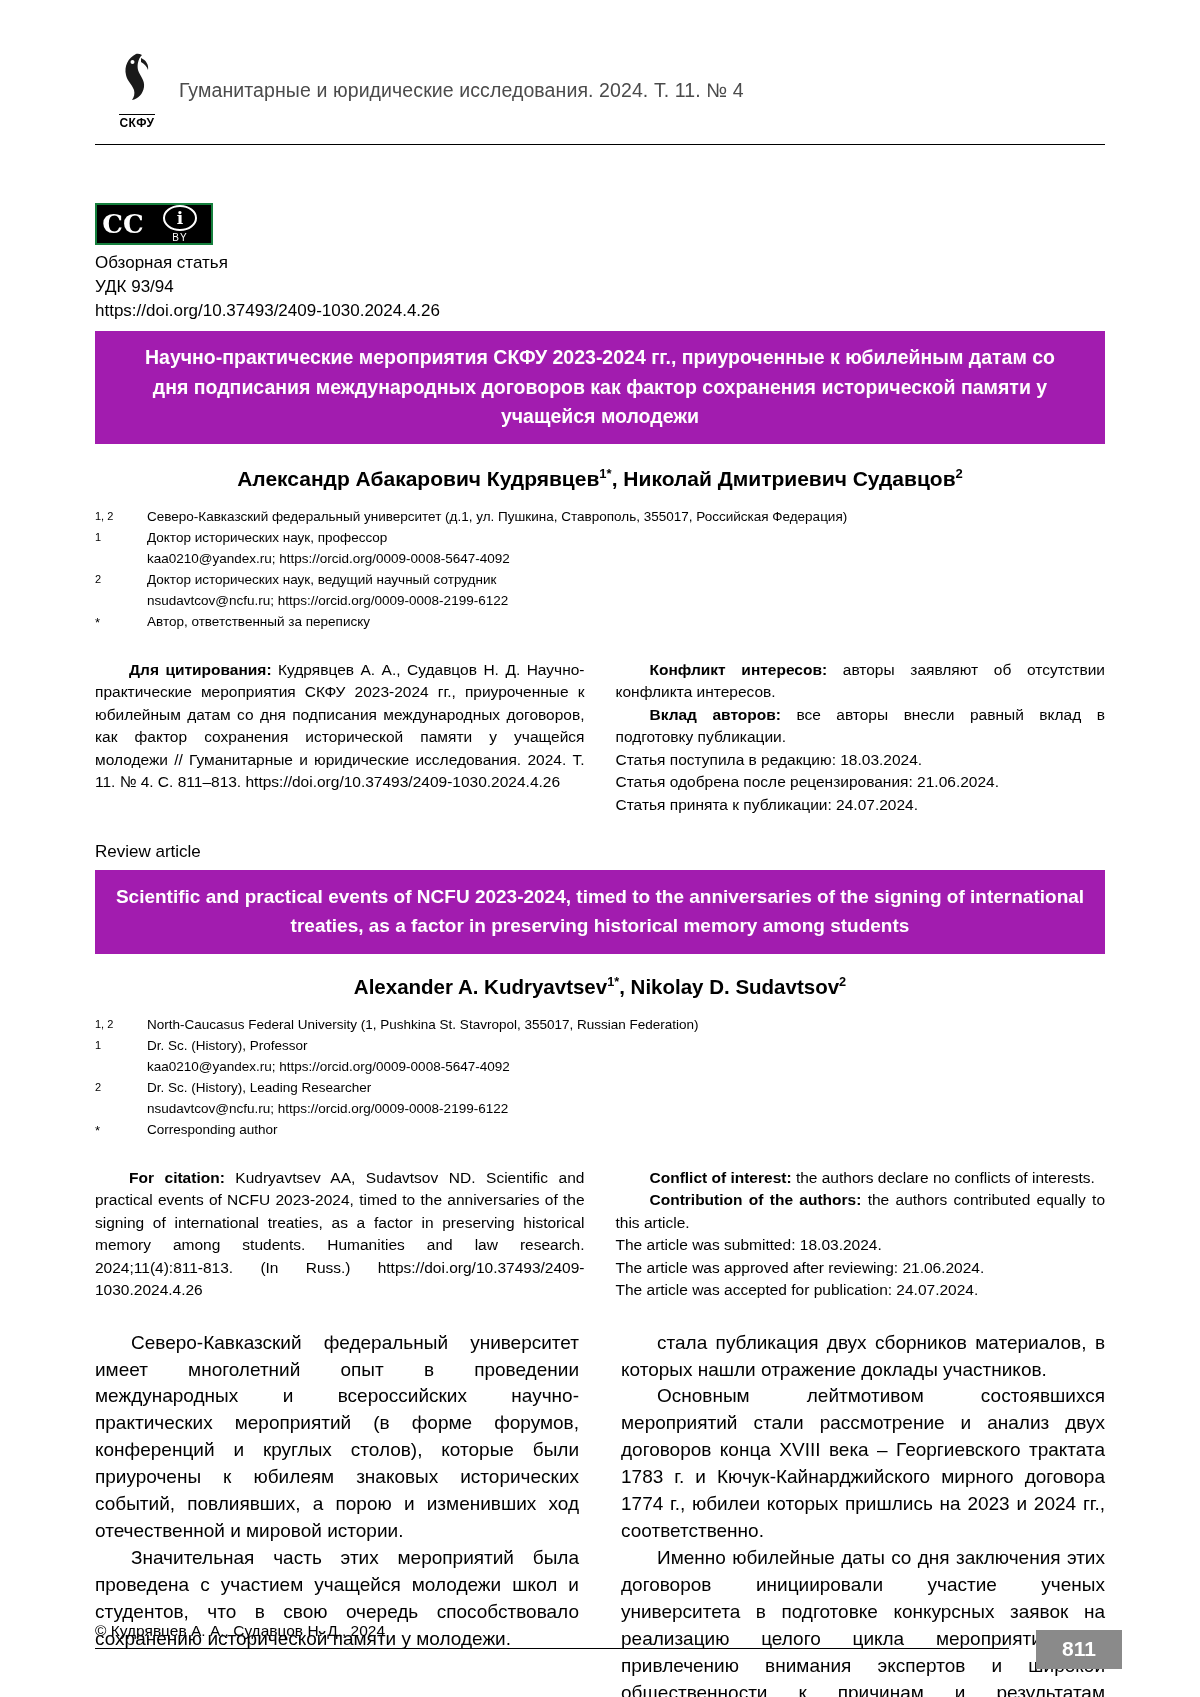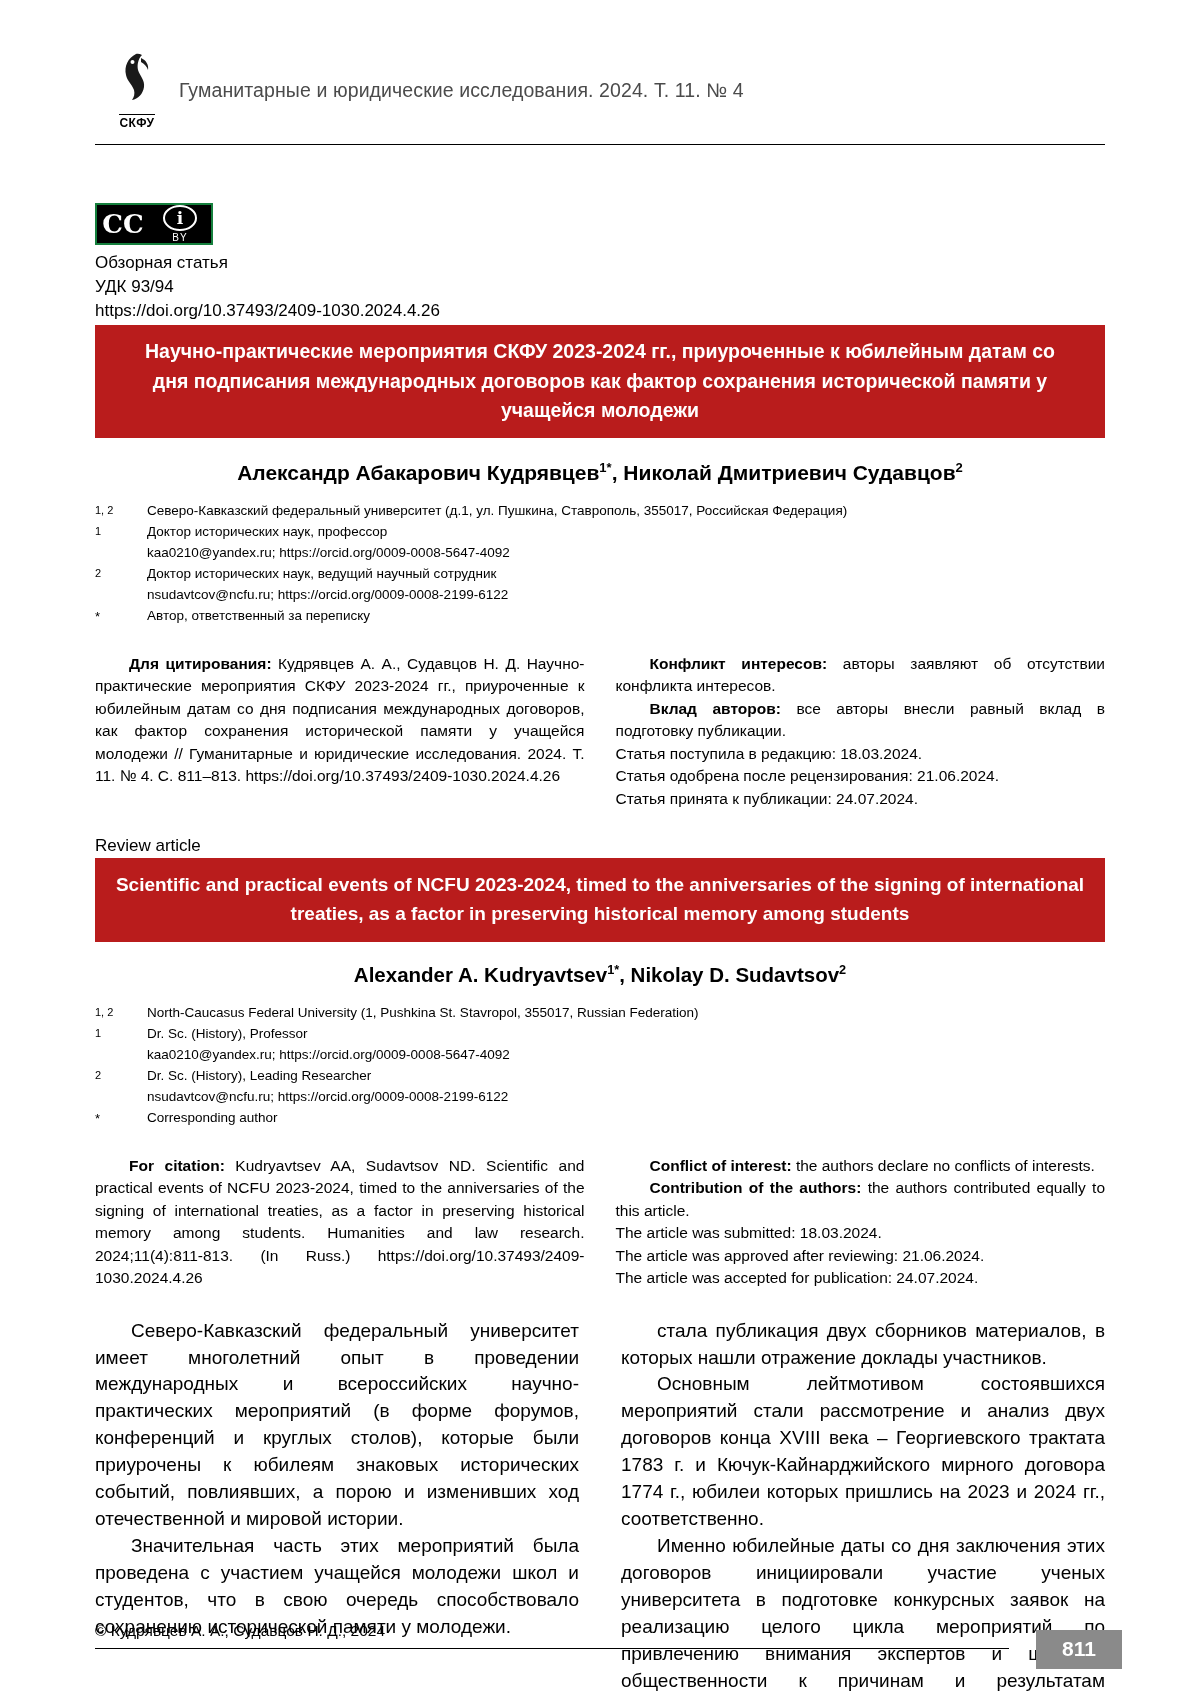--- a/index.html
+++ b/index.html
@@ -83,28 +83,28 @@
     width: 30px; height: 30px; border-radius: 50%;
     border: 2.5px solid #fff;
     display:flex; align-items:center; justify-content:center;
     font-size: 17px; font-weight: bold; font-family: "DejaVu Serif", serif;
   }
   .cc-by-text { font-size: 10px; letter-spacing: 1px; margin-top: 1px;}
   .meta-lines { margin-top: 6px; font-size: 17px; line-height: 1.42; }
 
   
   .title-banner {
-    background: #b91c1c;
+    background: #a21caf;
     color: #fff;
     text-align: center;
     font-size: 19.5px;
     font-weight: bold;
     line-height: 1.5;
     padding: 12px 40px 13px 40px;
-    margin-top: 2px;
+    margin-top: 8px;
   }
   .title-banner.en { font-size: 19px; padding: 13px 20px 14px 20px;}
 
   
   .authors {
     text-align: center;
     font-size: 21px;
     font-weight: bold;
     margin-top: 22px;
     margin-bottom: 4px;

